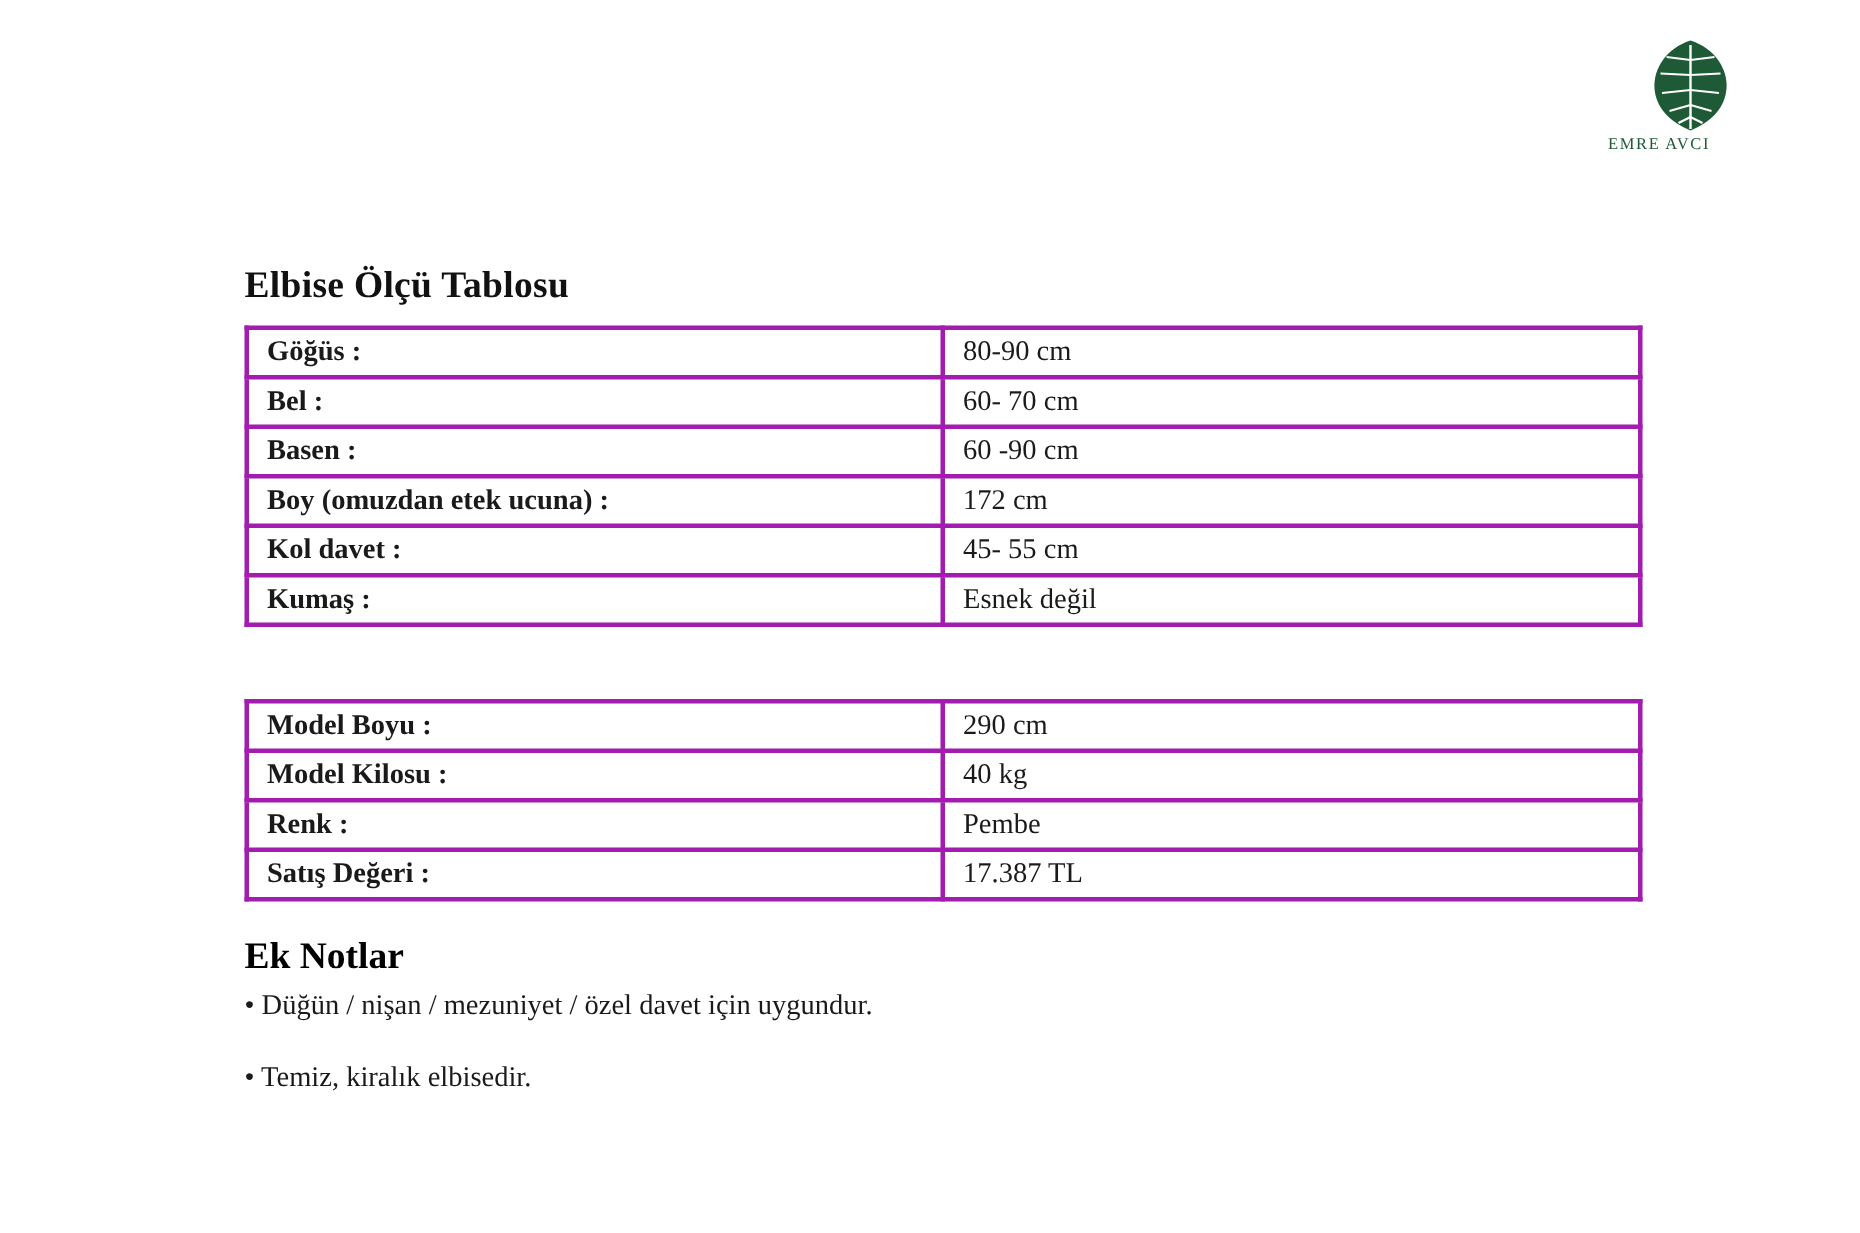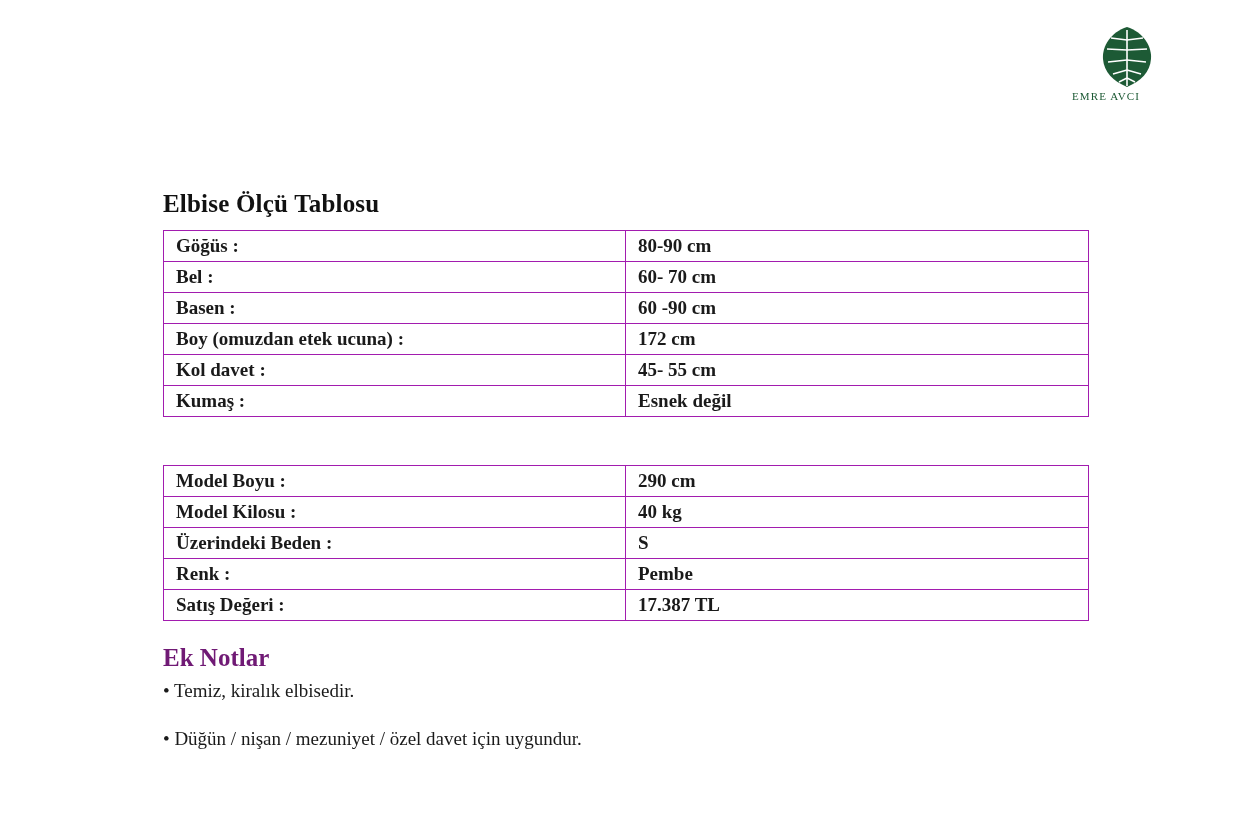--- a/index.html
+++ b/index.html
@@ -36,63 +36,63 @@
     letter-spacing: 1.1px;
     color: #1d5a35;
     margin-top: 2px;
     text-align: left;
   }
 
   
   .content {
     position: absolute;
     left: 163px;
-    top: 190px;
+    top: 177px;
     width: 900px;
   }
 
   h2.section-title {
     font-family: "Liberation Serif", serif;
     font-size: 25px;
     font-weight: bold;
     margin: 0 0 12px 0;
     letter-spacing: 0.2px;
     color: #111;
   }
 
   table.spec-table {
     border-collapse: collapse;
     width: 899px;
     table-layout: fixed;
   }
   table.spec-table td {
-    border: 1px solid #a21caf;
+    border: 3px solid #a21caf;
     height: 27px;
     padding: 1px 0 2px 12px;
     font-size: 19px;
     vertical-align: middle;
     line-height: 1.15;
   }
   table.spec-table td.label {
     width: 449px;
     font-weight: bold;
   }
   table.spec-table td.value {
     width: 450px;
-    font-weight: bold;
+    font-weight: normal;
   }
 
   .gap-after-table-1 { height: 48px; }
 
   .notes-title {
     font-family: "Liberation Serif", serif;
     font-size: 25px;
     font-weight: bold;
     margin: 23px 0 6px 0;
-    color: #701a75;
+    color: #000000;
   }
   .note-line {
     font-size: 19px;
     line-height: 1.15;
     margin: 8px 0 0 0;
     color: #1a1a1a;
   }
   .note-line + .note-line { margin-top: 26px; }
 </style>
 </head>
@@ -146,31 +146,27 @@
     <tbody>
       <tr>
         <td class="label">Model Boyu :</td>
         <td class="value">290 cm</td>
       </tr>
       <tr>
         <td class="label">Model Kilosu :</td>
         <td class="value">40 kg</td>
       </tr>
       <tr>
-        <td class="label">Üzerindeki Beden :</td>
-        <td class="value">S</td>
-      </tr>
-      <tr>
         <td class="label">Renk :</td>
         <td class="value">Pembe</td>
       </tr>
       <tr>
         <td class="label">Satış Değeri :</td>
         <td class="value">17.387 TL</td>
       </tr>
     </tbody>
   </table>
 
   <h2 class="notes-title">Ek Notlar</h2>
+  <p class="note-line">• Düğün / nişan / mezuniyet / özel davet için uygundur.</p>
   <p class="note-line">• Temiz, kiralık elbisedir.</p>
-  <p class="note-line">• Düğün / nişan / mezuniyet / özel davet için uygundur.</p>
 
 </div>
 
 </body></html>

